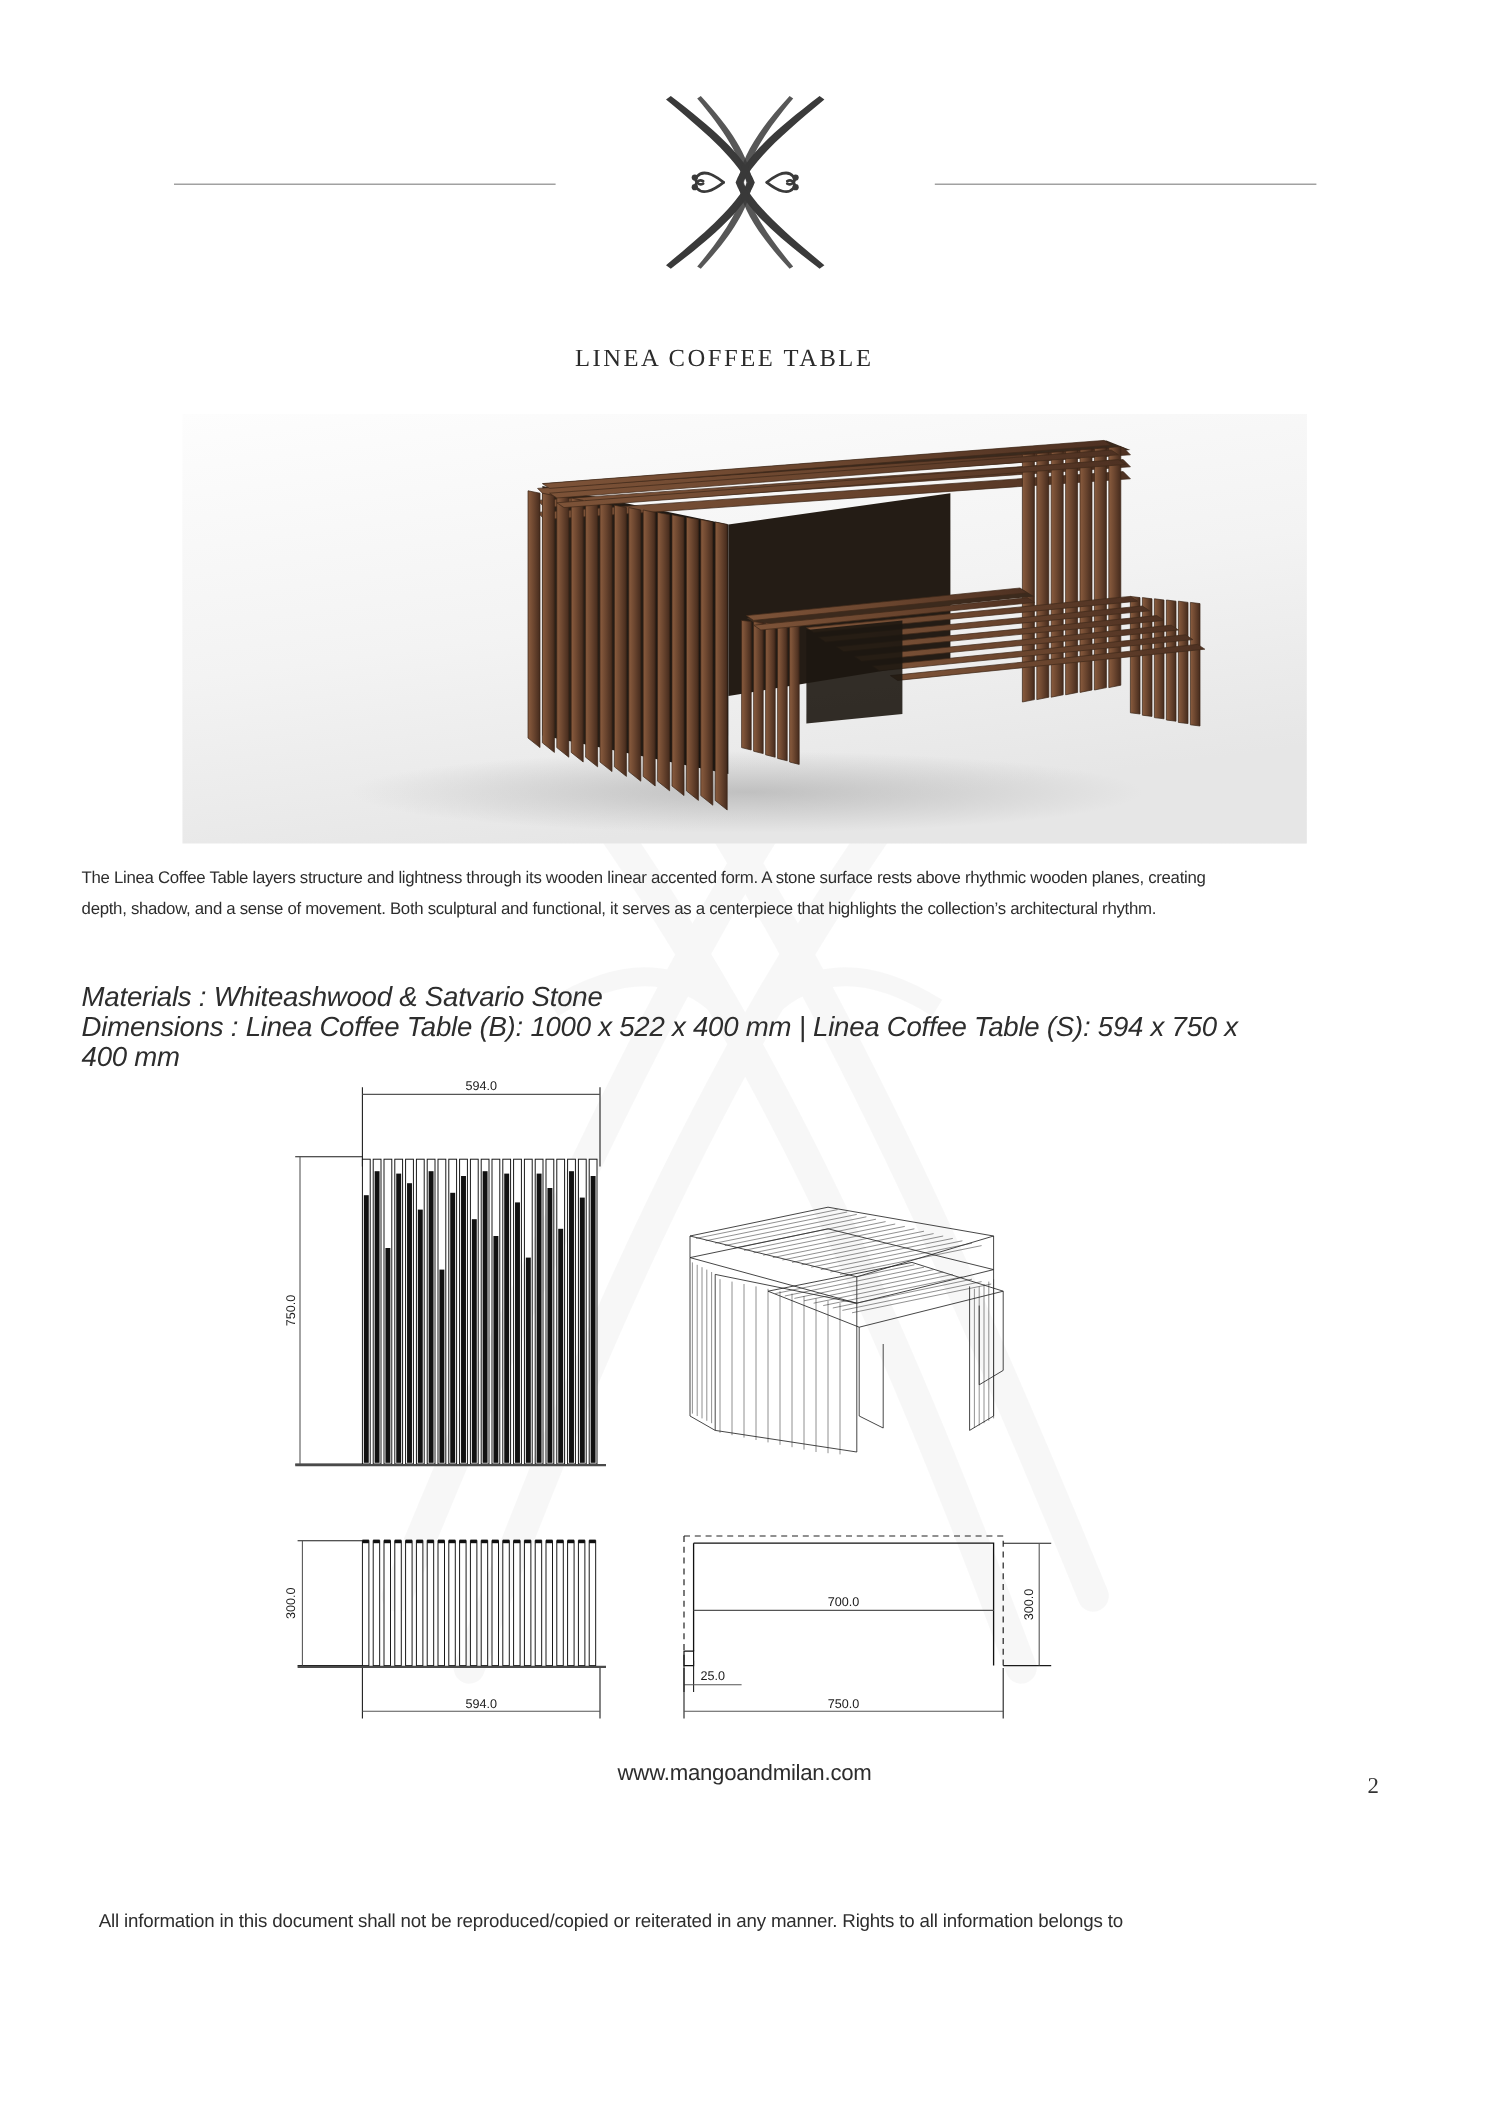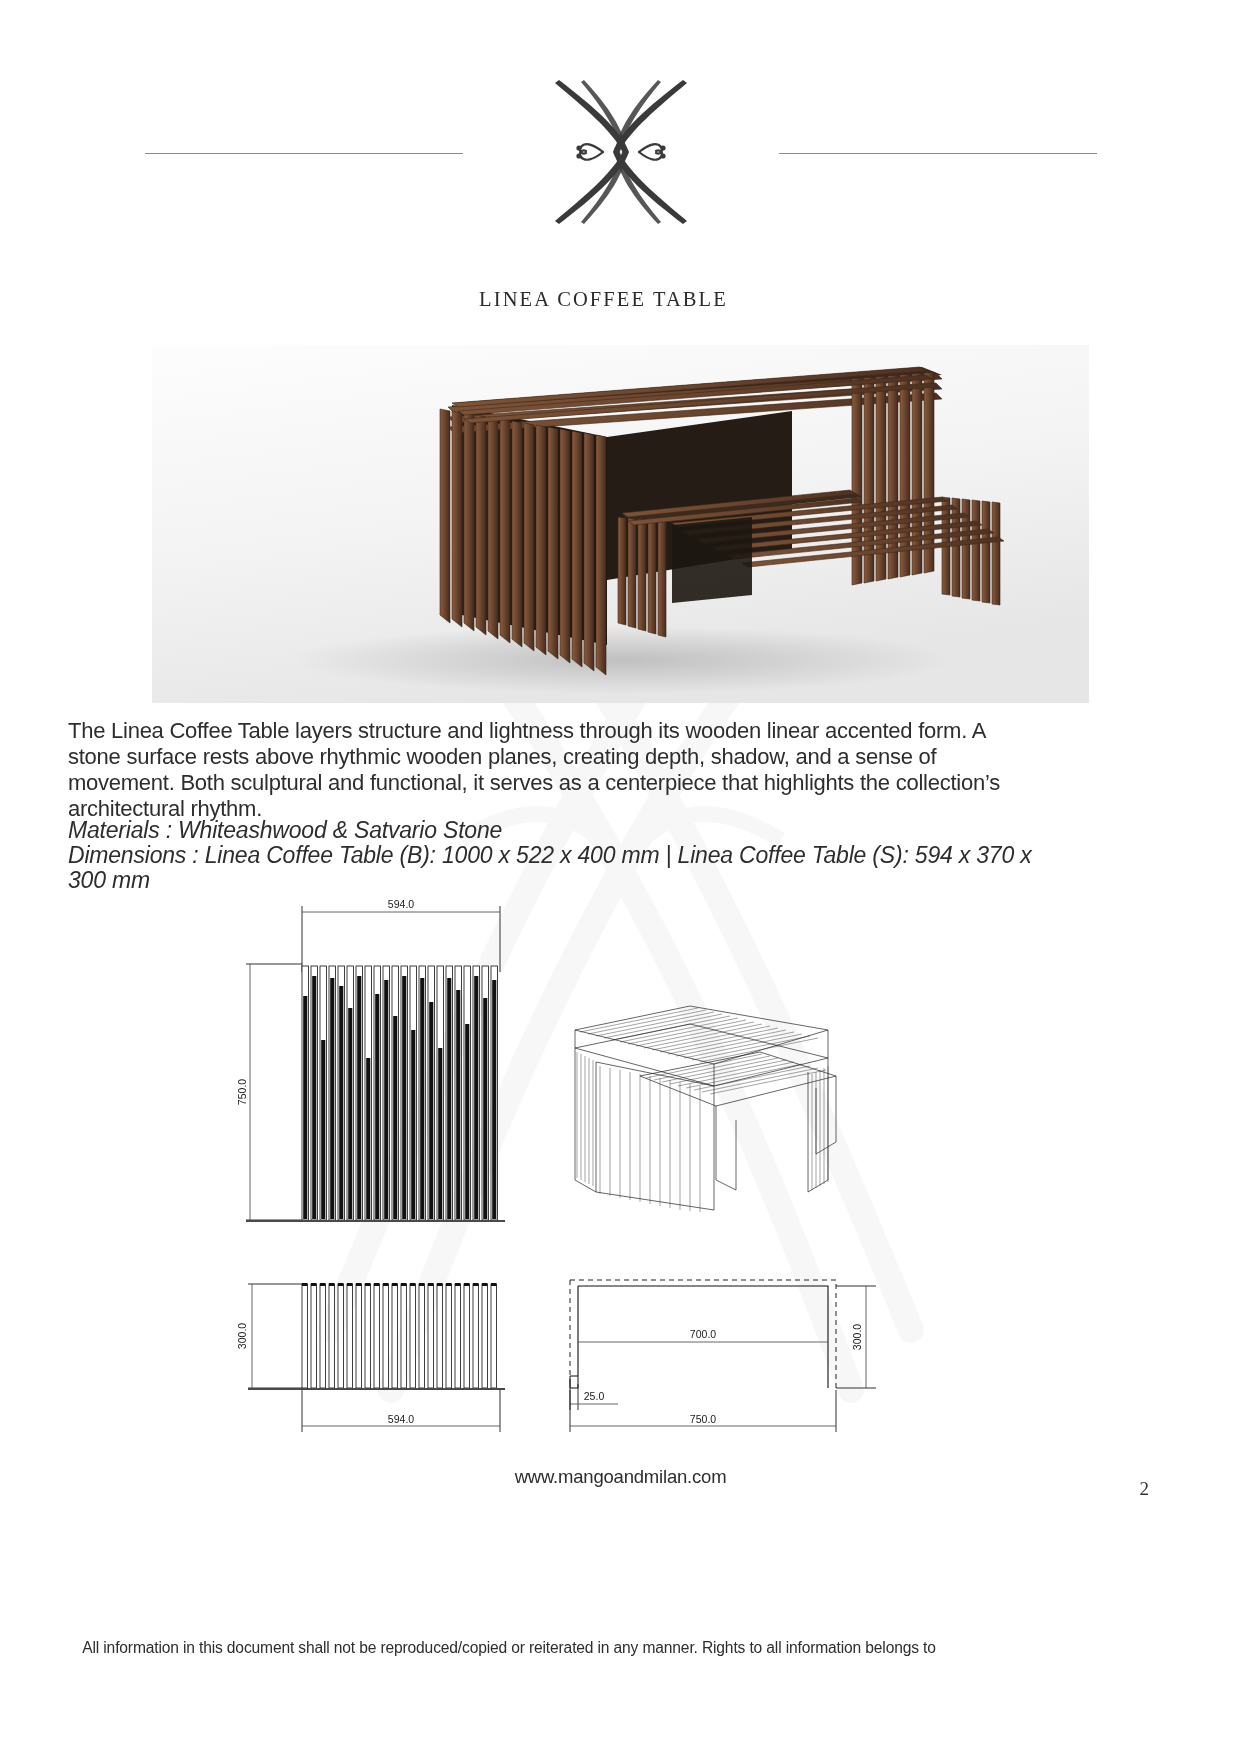--- a/index.html
+++ b/index.html
@@ -51,21 +51,21 @@
     position: absolute; left: 152px; top: 345px;
     width: 937px; height: 358px;
     overflow: hidden;
     background: linear-gradient(170deg,#fdfdfd 0%,#f4f4f4 45%,#eaeaea 100%);
   }
   .hero svg { display:block; width: 937px; height: 358px; }
 
   
   .desc {
     position: absolute; left: 68px; top: 718px; width: 960px;
-    font-size: 22px;
+    font-size: 14px;
     line-height: 26px;
     color: #2d2d2d;
     letter-spacing: -0.25px;
   }
   .specs {
     position: absolute; left: 68px; top: 818px; width: 1000px;
     font-style: italic;
     font-size: 23px;
     line-height: 25px;
     color: #2d2d2d;
@@ -90,21 +90,20 @@
     font-size: 19px;
     color: #333;
   }
   .disclaimer {
     position: absolute; top: 1590px; left: 0; width: 1018px;
     text-align: center;
     font-size: 15.6px;
     line-height: 23px;
     color: #2d2d2d;
     letter-spacing: -0.15px;
-    margin-top: 46px;
   }
 </style>
 </head>
 <body>
 
 <svg id="watermark" viewBox="0 0 820 1100" xmlns="http://www.w3.org/2000/svg">
   <g fill="none" stroke="#9a9a9a" stroke-width="26" stroke-linecap="round">
     <path d="M110 80 C 330 330, 470 560, 640 1020"></path>
     <path d="M710 80 C 490 330, 350 560, 180 1020"></path>
     <path d="M210 60 C 400 300, 520 520, 700 960"></path>
@@ -270,21 +269,21 @@
       </g>
 
       <polygon points="520,180 600,172 600,250 520,258" fill="#1d1711" opacity="0.9"></polygon>
     </svg>
   </div>
 
   <div class="desc">The Linea Coffee Table layers structure and lightness through its wooden linear accented form. A stone surface rests above rhythmic wooden planes, creating depth, shadow, and a sense of movement. Both sculptural and functional, it serves as a centerpiece that highlights the collection’s architectural rhythm.</div>
 
   <div class="specs">
     <div>Materials : Whiteashwood &amp; Satvario Stone</div>
-    <div>Dimensions : Linea Coffee Table (B): 1000 x 522 x 400 mm | Linea Coffee Table (S): 594 x 370 x 300 mm</div>
+    <div>Dimensions : Linea Coffee Table (B): 1000 x 522 x 400 mm | Linea Coffee Table (S): 594 x 750 x 400 mm</div>
   </div>
 
   <div class="drawings">
     <svg width="1241" height="560" viewBox="0 0 1241 560" xmlns="http://www.w3.org/2000/svg">
       <g stroke="#1a1a1a" fill="none" stroke-width="0.9">
 
         <line x1="302" y1="26" x2="302" y2="92"></line>
         <line x1="500" y1="26" x2="500" y2="92"></line>
         <line x1="302" y1="32" x2="500" y2="32" stroke="#555"></line>
 

